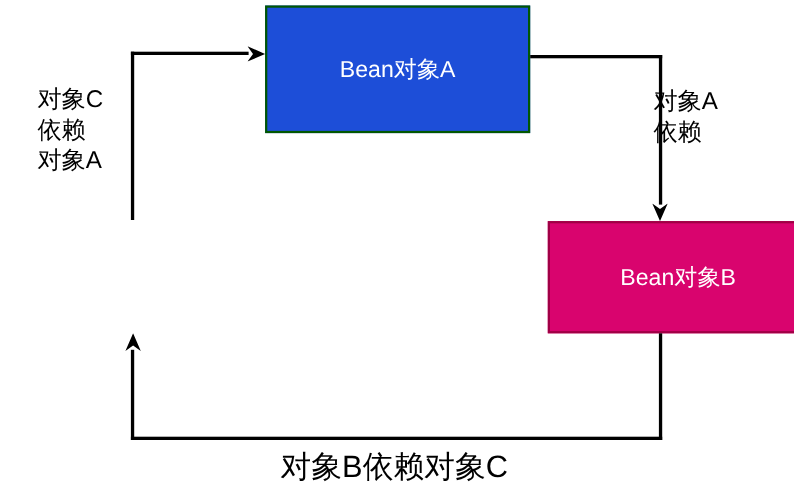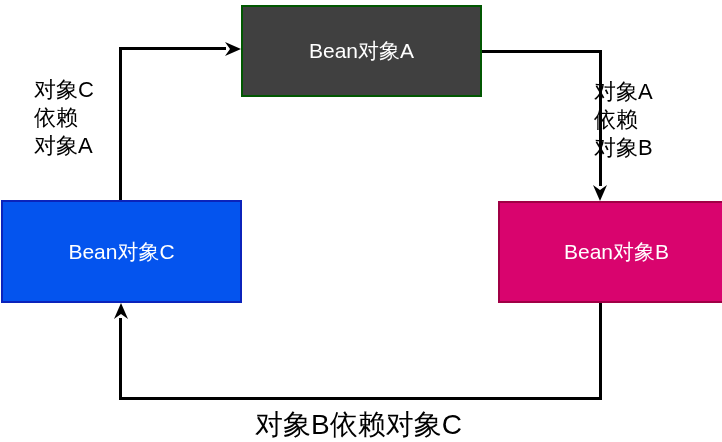--- a/index.html
+++ b/index.html
@@ -18,22 +18,22 @@
   .node {
     position: absolute;
     display: flex;
     align-items: center;
     justify-content: center;
     color: #ffffff;
     font-size: 21px;
     box-sizing: border-box;
   }
   .node-a {
-    left: 241px; top: 5px; width: 241px; height: 92px;
-    background: #404040;
+    left: 241px; top: 5px; width: 241px; height: 116px;
+    background: #1d4ed8;
     border: 2px solid #015701;
   }
   .node-b {
     left: 498px; top: 201px; width: 237px; height: 102px;
     background: #d9046e;
     border: 2px solid #a00045;
   }
   .node-c {
     left: 1px; top: 200px; width: 241px; height: 103px;
     background: #0454ee;
@@ -65,23 +65,20 @@
 <body>
 
 <div class="canvas">
 
   <div class="node node-a">
     <span>Bean对象A</span>
   </div>
   <div class="node node-b">
     <span>Bean对象B</span>
   </div>
-  <div class="node node-c">
-    <span>Bean对象C</span>
-  </div>
 
   <div class="line" style="left:119px; top:47px; width:3px; height:153px;"></div>
   <div class="line" style="left:119px; top:47px; width:107px; height:3px;"></div>
   <svg class="arrowhead" style="left:225px; top:41px;" viewBox="0 0 16 16" width="16" height="16">
     <polygon points="0,1 16,8 0,15 5,8" fill="#000000"></polygon>
   </svg>
 
   <div class="line" style="left:482px; top:50px; width:120px; height:3px;"></div>
   <div class="line" style="left:599px; top:50px; width:3px; height:136px;"></div>
   <svg class="arrowhead" style="left:592px; top:185px;" viewBox="0 0 16 16" width="16" height="16">
@@ -97,20 +94,19 @@
 
   <div class="lbl lbl-multiline" style="left:34px; top:76px; width:96px;">
     <span style="display:block">对象C</span>
     <span style="display:block">依赖</span>
     <span style="display:block">对象A</span>
   </div>
 
   <div class="lbl lbl-multiline" style="left:594px; top:78px; width:96px;">
     <span style="display:block">对象A</span>
     <span style="display:block">依赖</span>
-    <span style="display:block">对象B</span>
   </div>
 
   <div class="lbl lbl-bottom" style="left:255px; top:406px; width:240px;">
     <span>对象B依赖对象C</span>
   </div>
 
 </div>
 
 </body></html>

